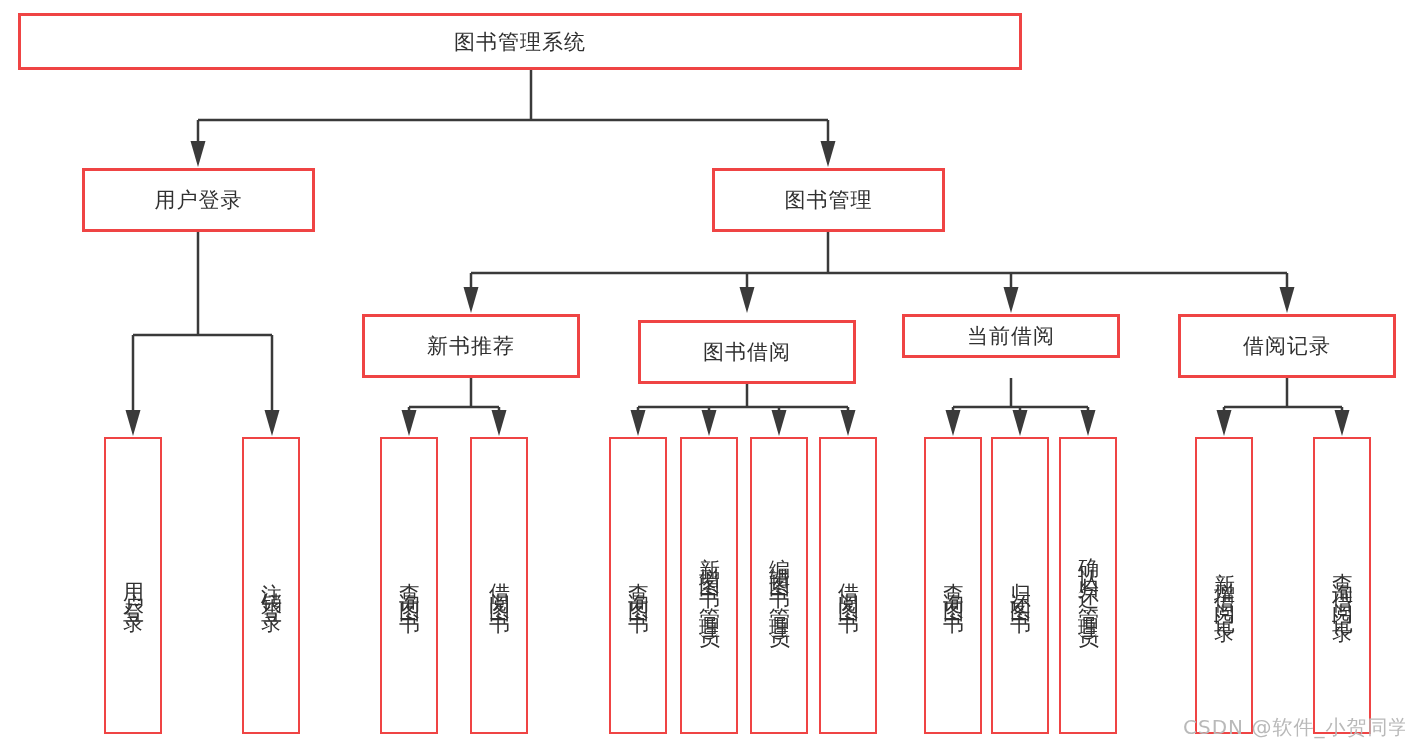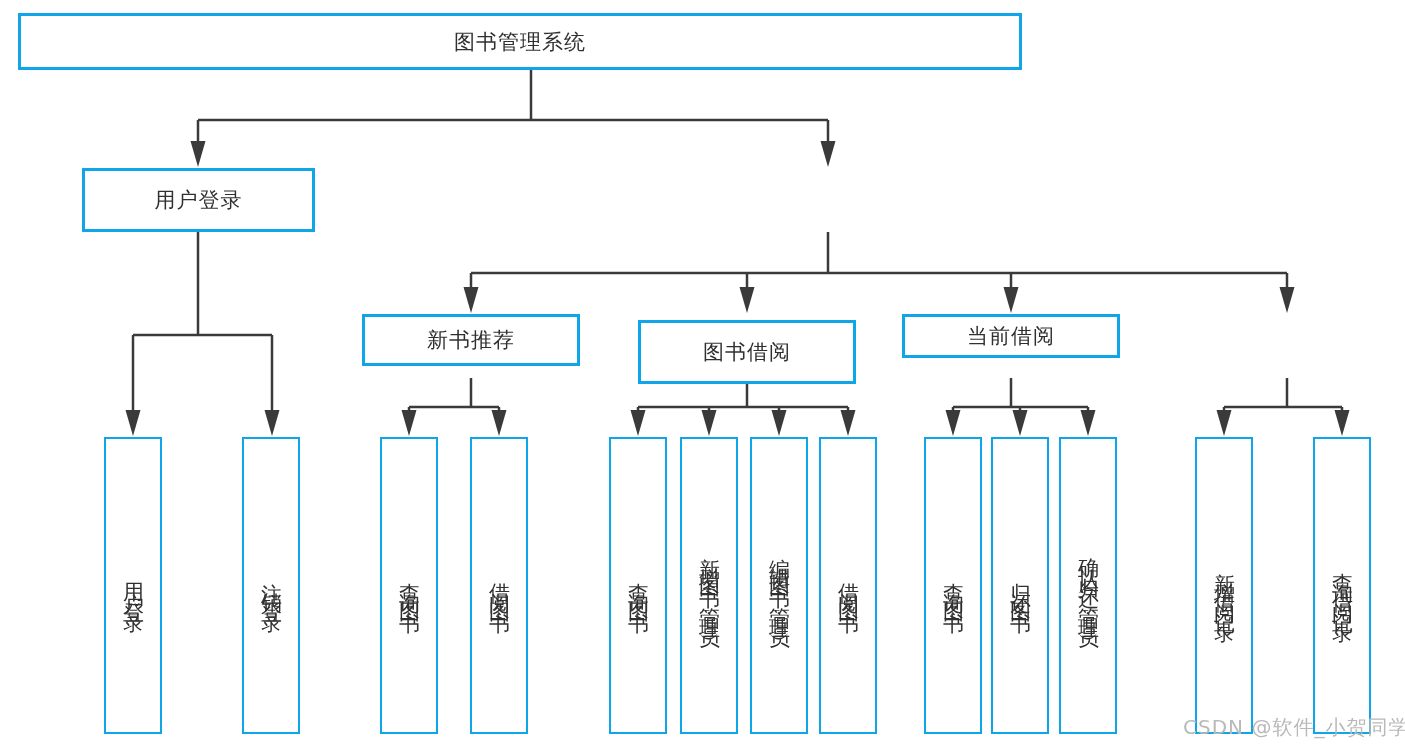--- a/index.html
+++ b/index.html
@@ -14,21 +14,21 @@
   .connectors {
     position: absolute;
     left: 0; top: 0;
     width: 1405px; height: 747px;
     z-index: 1;
   }
   .box {
     position: absolute;
     box-sizing: border-box;
     background: #ffffff;
-    border: 3px solid #0ea5e9;
+    border: 3px solid #ef4444;
     display: flex;
     align-items: center;
     justify-content: center;
     font-size: 21px;
     color: #303030;
     letter-spacing: 1px;
     z-index: 2;
     white-space: nowrap;
   }
   .leaf {
@@ -121,24 +121,26 @@
       <polygon points="1020,436 1012.5,410 1027.5,410"></polygon>
       <polygon points="1088,436 1080.5,410 1095.5,410"></polygon>
       <polygon points="1224,436 1216.5,410 1231.5,410"></polygon>
       <polygon points="1342,436 1334.5,410 1349.5,410"></polygon>
     </g>
   </svg>
 
   <div class="box" style="left:18px; top:13px; width:1004px; height:57px;">图书管理系统</div>
 
   <div class="box" style="left:82px; top:168px; width:233px; height:64px;">用户登录</div>
+  <div class="box" style="left:712px; top:168px; width:233px; height:64px;">图书管理</div>
 
-  <div class="box" style="left:362px; top:314px; width:218px; height:52px;">新书推荐</div>
+  <div class="box" style="left:362px; top:314px; width:218px; height:64px;">新书推荐</div>
   <div class="box" style="left:638px; top:314px; width:218px; height:64px;margin-top:6px;">图书借阅</div>
   <div class="box" style="left:902px; top:314px; width:218px; height:44px;">当前借阅</div>
+  <div class="box" style="left:1178px; top:314px; width:218px; height:64px;">借阅记录</div>
 
   <div class="box leaf" style="left:104px; top:437px; width:58px; height:297px;">
     <span class="vtext">用户登录</span>
   </div>
   <div class="box leaf" style="left:242px; top:437px; width:58px; height:297px;">
     <span class="vtext">注销登录</span>
   </div>
 
   <div class="box leaf" style="left:380px; top:437px; width:58px; height:297px;">
     <span class="vtext">查询图书</span>

